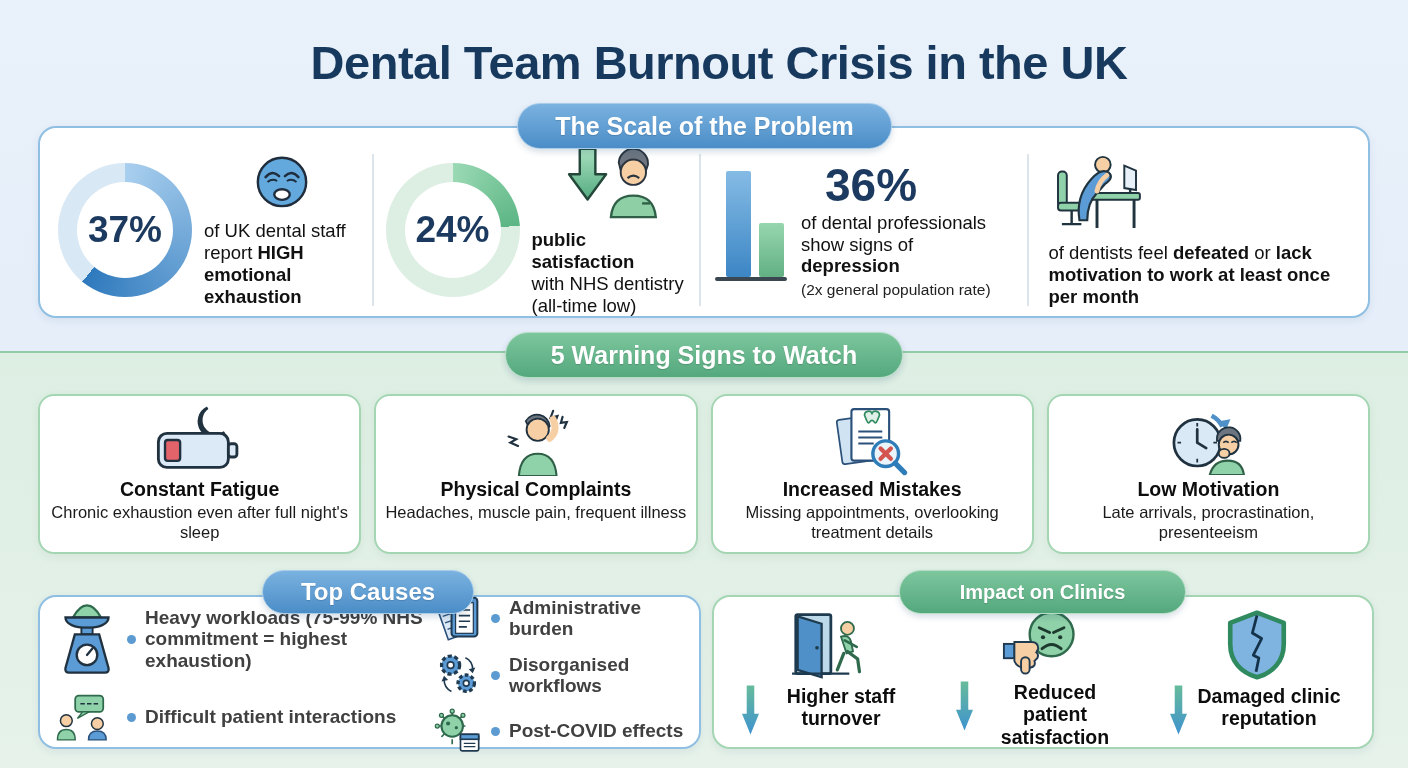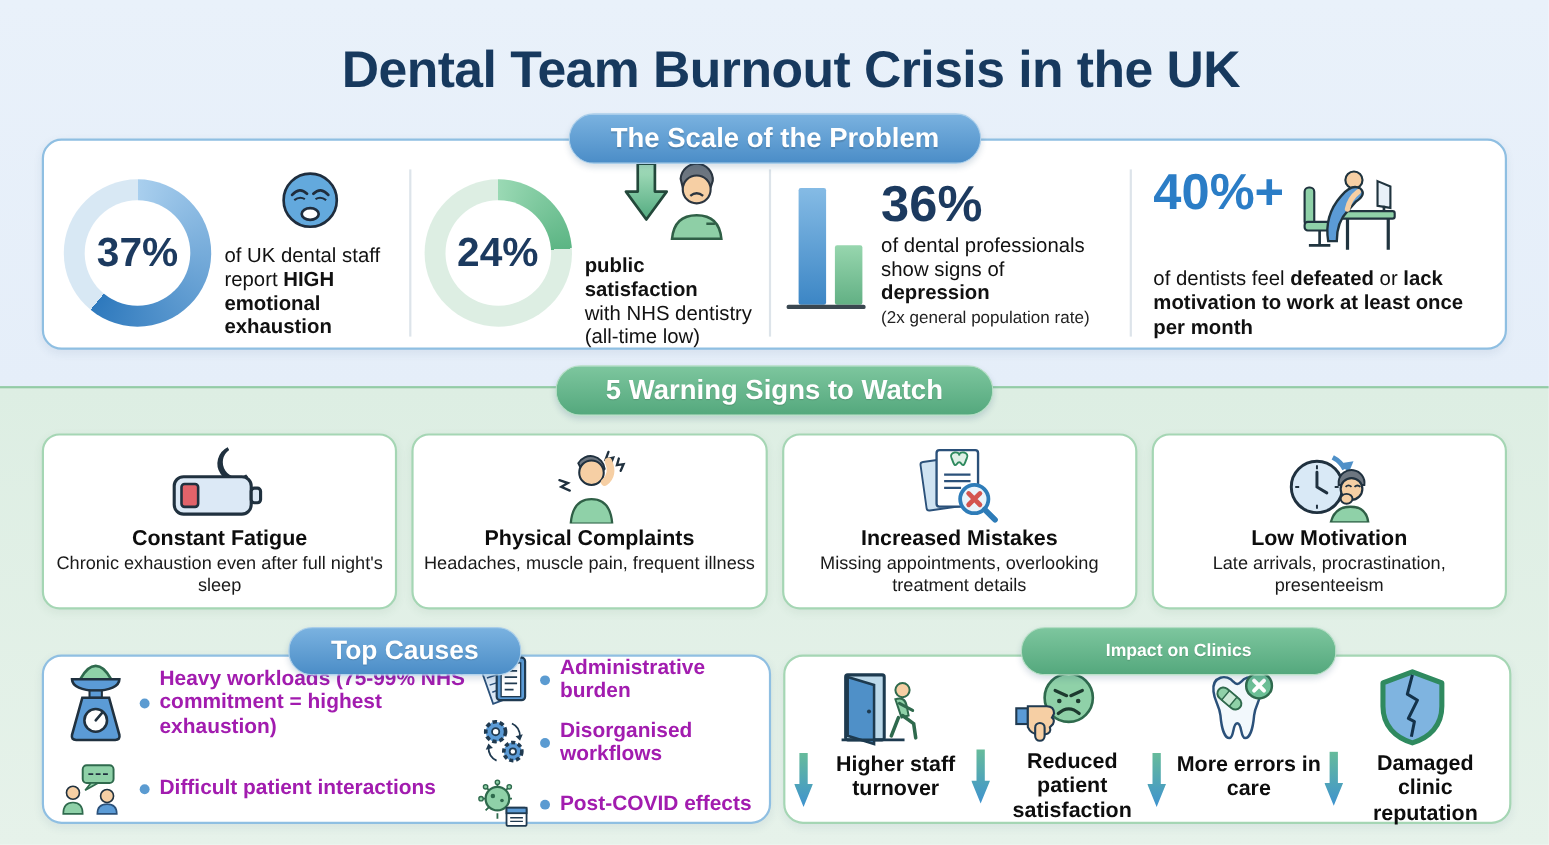--- a/index.html
+++ b/index.html
@@ -16,41 +16,41 @@
   .pill{
     position:absolute;z-index:3;display:flex;align-items:center;justify-content:center;
     color:#fff;font-weight:bold;border-radius:26px;
     box-shadow:0 3px 6px rgba(30,70,110,.18);text-shadow:0 1px 1px rgba(0,0,0,.15);
   }
   .pill.blue{background:linear-gradient(180deg,#7ab2e0 0%,#4b8dc7 100%);border:1px solid #a9cde9;justify-content:center;}
   .pill.green{background:linear-gradient(180deg,#7dc69e 0%,#54a87d 100%);border:1px solid #b4ddc4;}
   .badge-scale{left:517px;top:103px;width:373px;height:44px;font-size:25px;}
   .badge-warning{left:505px;top:332px;width:396px;height:44px;font-size:25px;}
   .badge-causes{left:262px;top:570px;width:210px;height:42px;font-size:24px;}
-  .badge-impact{left:928px;top:570px;width:285px;height:42px;font-size:16px;}
+  .badge-impact{left:899px;top:570px;width:285px;height:42px;font-size:20px;}
 
   .panel{position:absolute;background:#fff;border-radius:18px;z-index:1;box-shadow:0 3px 8px rgba(40,80,120,.08);}
   .panel.blue-border{border:2px solid #8fbfe2;}
   .panel.green-border{border:2px solid #a5d6b4;}
 
   
   .scale-panel{left:38px;top:126px;width:1328px;height:188px;}
   .scale-grid{display:flex;height:100%;padding:26px 6px 10px 6px;box-sizing:border-box;}
   .stat{flex:1;display:flex;align-items:center;gap:12px;padding:2px 12px;min-width:0;}
   .stat + .stat{border-left:2px solid #dde4ea;}
   .donut{width:134px;height:134px;border-radius:50%;position:relative;flex:none;}
   .donut .hole{position:absolute;inset:19px;background:#fff;border-radius:50%;
     display:flex;align-items:center;justify-content:center;}
   .donut-value{font-size:37px;font-weight:bold;color:#1c3a5f;}
   .side{display:flex;flex-direction:column;gap:6px;align-items:flex-start;}
   .side .icon{align-self:center;}
   .stat-text{margin:0;font-size:18.5px;line-height:1.18;max-width:172px;}
   .stat-text b.block{display:block;}
   .s3col{display:flex;flex-direction:column;gap:4px;}
-  .big-value{font-size:46px;font-weight:bold;line-height:1;color:#1c3a5f;}
+  .big-value{font-size:46px;font-weight:bold;line-height:1;color:#1c3a5f;margin-left:24px;}
   .big-value.blue{color:#2b7dc6;}
   .s3-text{margin:0;font-size:18.5px;line-height:1.18;max-width:200px;}
   .s3-note{margin:0;font-size:15.5px;line-height:1.1;color:#222;}
   .stat4{flex-direction:column;align-items:flex-start;justify-content:center;gap:8px;padding-left:20px;}
   .s4-top{display:flex;align-items:flex-start;gap:10px;}
   .s4-text{margin:0;font-size:18.5px;line-height:1.2;max-width:290px;}
 
   
   .cards{position:absolute;left:38px;top:394px;width:1332px;display:flex;gap:13px;z-index:1;}
   .card{flex:1;height:160px;background:#fff;border:2px solid #a5d6b4;border-radius:16px;
@@ -63,21 +63,21 @@
   
   .causes-panel{left:38px;top:595px;width:659px;height:150px;}
   .causes-grid{display:flex;height:100%;box-sizing:border-box;padding:14px 14px 10px 16px;gap:6px;}
   .cause-col{display:flex;flex-direction:column;justify-content:center;gap:10px;}
   .cause-col.left{width:372px;gap:12px;}
   .cause-col.right{flex:1;gap:9px;}
   .cause-row{display:flex;align-items:center;gap:9px;}
   .cause-icon{width:62px;flex:none;display:flex;justify-content:center;}
   .cause-icon.small{width:48px;}
   .bullet{width:9px;height:9px;border-radius:50%;background:#5b9bd1;flex:none;}
-  .cause-text{font-weight:bold;font-size:19px;line-height:1.12;color:#a21caf;}
+  .cause-text{font-weight:bold;font-size:19px;line-height:1.12;color:#404040;}
 
   
   .impact-panel{left:712px;top:595px;width:658px;height:150px;}
   .impact-grid{display:flex;height:100%;box-sizing:border-box;padding:10px 8px 8px;}
   .impact-item{flex:1;display:flex;flex-direction:column;align-items:center;gap:4px;}
   .impact-icon{height:74px;display:flex;align-items:flex-end;justify-content:center;}
   .impact-label{display:flex;gap:7px;align-items:flex-start;}
   .impact-text{font-weight:bold;font-size:19.5px;line-height:1.15;text-align:center;max-width:150px;color:#0d0d0d;}
 </style>
 </head>
@@ -165,21 +165,20 @@
       </span>
       <div class="s3col">
         <span class="big-value">36%</span>
         <p class="s3-text"><span>of dental professionals show signs of </span><b>depression</b></p>
         <p class="s3-note">(2x general population rate)</p>
       </div>
     </div>
 
     <div class="stat stat4">
       <div class="s4-top">
-        <span class="big-value blue">40%+</span>
         <span class="icon">
           <svg width="96" height="78" viewBox="0 0 96 80">
             <rect x="8" y="20" width="9" height="36" rx="4" fill="#8fd1a8" stroke="#20343f" stroke-width="2"></rect>
             <rect x="8" y="52" width="30" height="8" rx="3" fill="#8fd1a8" stroke="#20343f" stroke-width="2"></rect>
             <path d="M22 60 v10 M12 74 h20 M22 70 v4" stroke="#20343f" stroke-width="2.5" fill="none"></path>
             <rect x="42" y="42" width="50" height="7" rx="2" fill="#8fd1a8" stroke="#20343f" stroke-width="2"></rect>
             <path d="M48 49 V78 M86 49 V78" stroke="#20343f" stroke-width="3"></path>
             <path d="M76 14 l12 5 v20 l-12 -2 z" fill="#e8f1f8" stroke="#20343f" stroke-width="2"></path>
             <path d="M82 37 v5" stroke="#20343f" stroke-width="2.5"></path>
             <circle cx="54" cy="13" r="8" fill="#f6cfa4" stroke="#20343f" stroke-width="2"></circle>
@@ -407,41 +406,20 @@
       <div class="impact-label">
         <span>
           <svg width="17" height="50" viewBox="0 0 18 52">
             <path d="M5 0 h8 v30 h5 L9 52 0 30 h5 z" fill="url(#gArrImpact)"></path>
           </svg>
         </span>
         <span class="impact-text">Reduced patient satisfaction</span>
       </div>
     </div>
 
-    <div class="impact-item">
-      <span class="impact-icon">
-        <svg width="82" height="72" viewBox="0 0 84 80">
-          <path d="M40 13 C34 5 18 7 20 23 C21 33 26 37 27 47 C28 59 31 70 36 70 C41 70 39 55 44 55 C49 55 47 70 52 70 C57 70 60 59 61 47 C62 37 67 33 68 23 C70 7 54 5 48 13 C45 16 43 16 40 13 Z" fill="#f2f8fc" stroke="#2b517a" stroke-width="2.5"></path>
-          <g transform="rotate(40 36 30)">
-            <rect x="22" y="24" width="28" height="12" rx="6" fill="#8fd1a8" stroke="#2f6a4d" stroke-width="2"></rect>
-            <rect x="31" y="24" width="10" height="12" fill="#cdead8" stroke="#2f6a4d" stroke-width="1.5"></rect>
-          </g>
-          <circle cx="66" cy="17" r="13" fill="#6cbf96" stroke="#2f6a4d" stroke-width="2.5"></circle>
-          <path d="M61 12 l10 10 M71 12 l-10 10" stroke="#fff" stroke-width="4" stroke-linecap="round"></path>
-        </svg>
-      </span>
-      <div class="impact-label">
-        <span>
-          <svg width="17" height="50" viewBox="0 0 18 52">
-            <path d="M5 0 h8 v30 h5 L9 52 0 30 h5 z" fill="url(#gArrImpact)"></path>
-          </svg>
-        </span>
-        <span class="impact-text">More errors in care</span>
-      </div>
-    </div>
 
     <div class="impact-item">
       <span class="impact-icon">
         <svg width="70" height="72" viewBox="0 0 74 78">
           <path d="M37 4 L66 15 V38 C66 57 54 69 37 74 C20 69 8 57 8 38 V15 Z" fill="#7fb4e0" stroke="#2f8a5f" stroke-width="5" stroke-linejoin="round"></path>
           <path d="M37 7 L32 26 L42 32 L33 50 L39 53 L36 68" fill="none" stroke="#14324a" stroke-width="3" stroke-linejoin="round"></path>
         </svg>
       </span>
       <div class="impact-label">
         <span>

